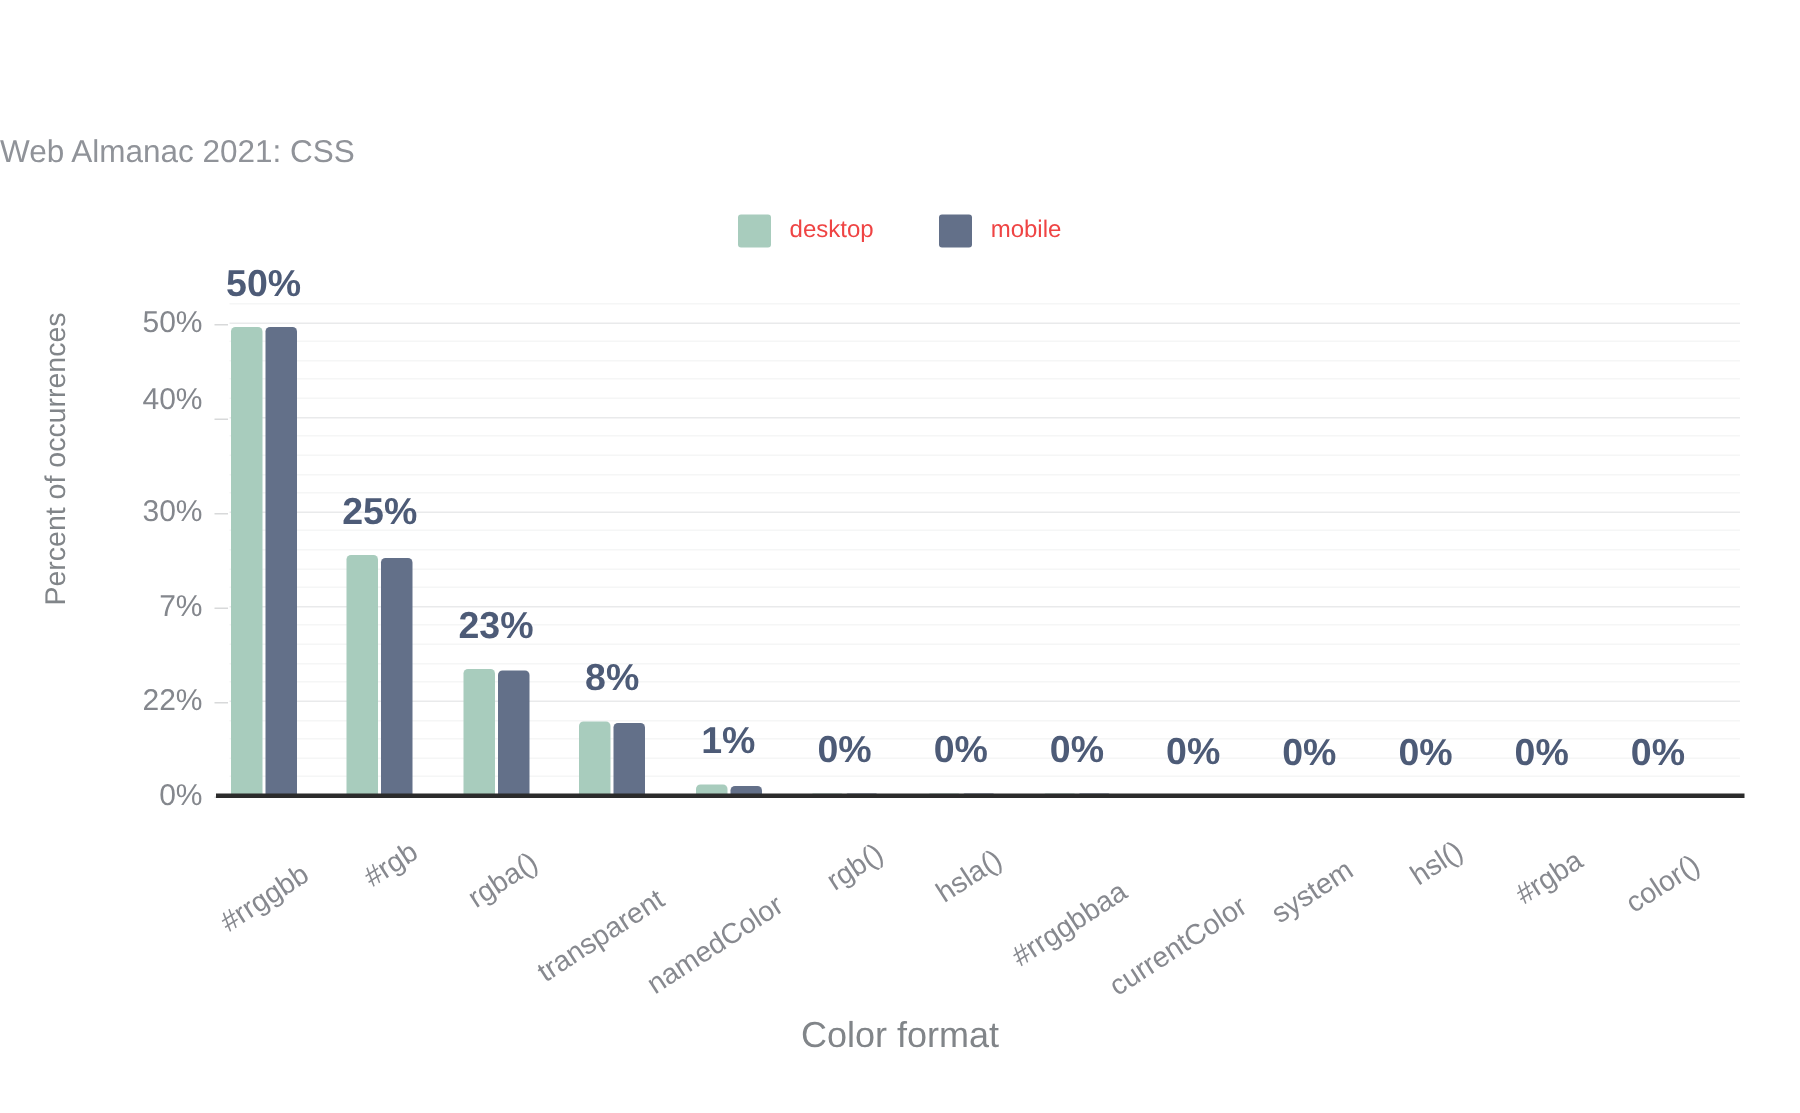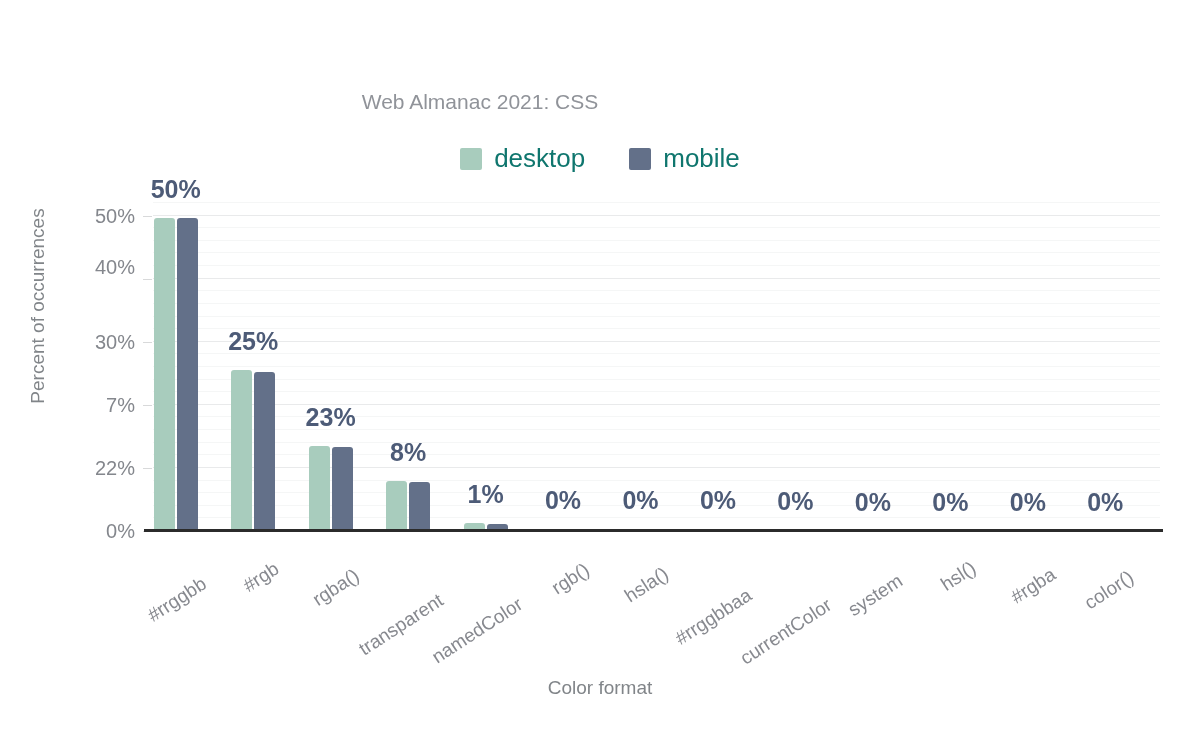--- a/index.html
+++ b/index.html
@@ -30,21 +30,20 @@
     font-size: 33px;
     font-weight: bold;
     color: #23314f;
     letter-spacing: -0.2px;
   }
   #chart-subtitle {
     position: absolute;
     left: 0;
     top: 90px;
     width: 960px;
-    text-align: center;
     font-size: 21px;
     font-weight: normal;
     color: #909399;
   }
 
   
   #legend {
     position: absolute;
     left: 0;
     top: 143px;
@@ -61,22 +60,22 @@
     gap: 12px;
     cursor: pointer;
   }
   .legend-swatch {
     width: 22px;
     height: 22px;
     border-radius: 2px;
     display: block;
   }
   .legend-label {
-    font-size: 26px;
-    color: #0f766e;
+    font-size: 16px;
+    color: #ef4444;
   }
 
   
   #plot {
     position: absolute;
     left: 153px;
     top: 203px;
     width: 1007px;
     height: 328px;
   }
@@ -176,21 +175,21 @@
     transform-origin: right top;
     transform: rotate(-33deg) translateX(-100%);
     text-align: right;
   }
   #x-axis-title {
     position: absolute;
     left: 0;
     top: 677px;
     width: 1200px;
     text-align: center;
-    font-size: 19px;
+    font-size: 24px;
     color: #818589;
   }
 </style>
 </head>
 <body>
 
 <div id="figure">
 
   <div id="chart-subtitle">Web Almanac 2021: CSS</div>
 

